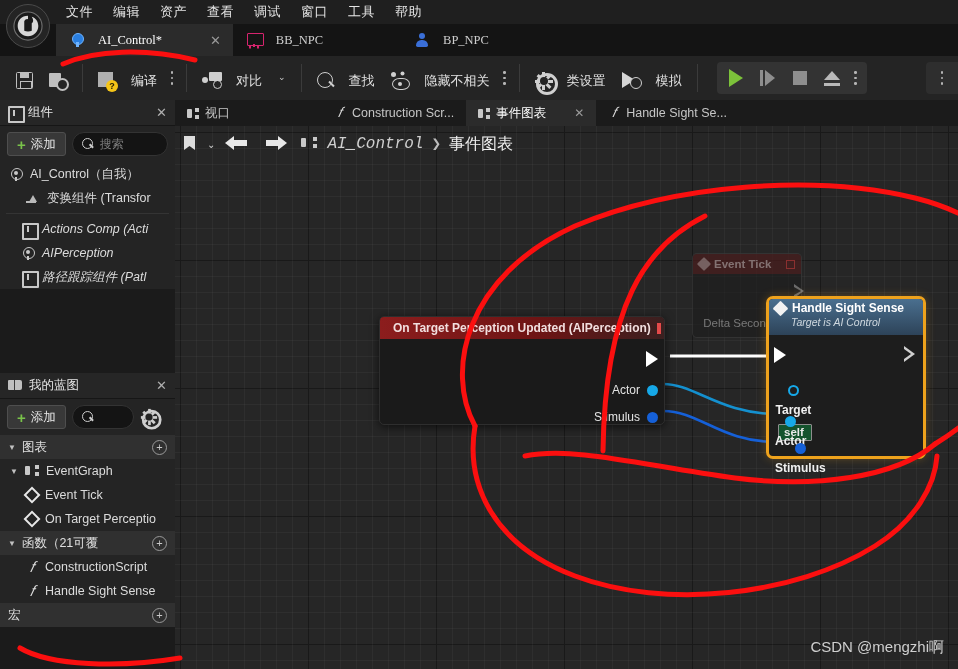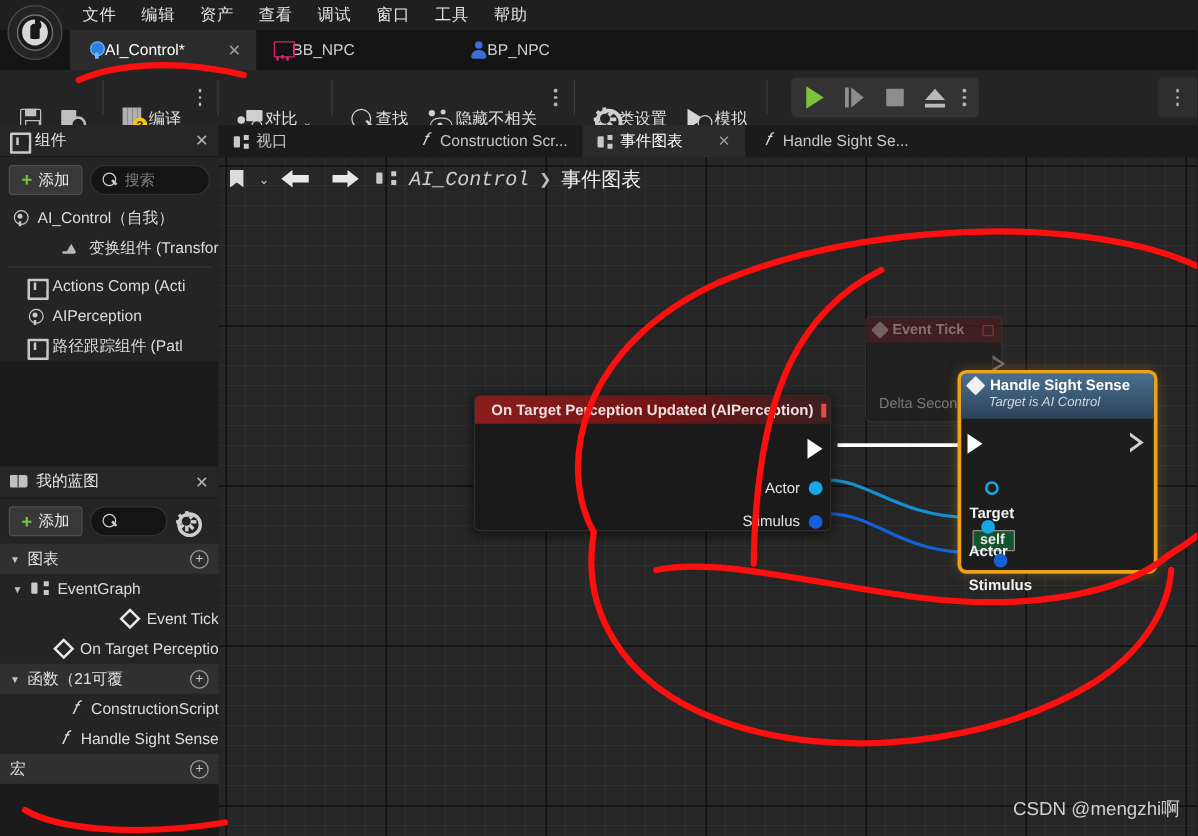--- a/index.html
+++ b/index.html
@@ -30,23 +30,24 @@
     display:flex; align-items:center; justify-content:center; z-index:20;
   }
   .ue-logo svg { width:30px; height:30px; }
 
   
   .tabstrip {
     position:absolute; top:24px; left:0; width:958px; height:32px;
     background:#141414; display:flex; align-items:flex-end;
   }
   .tab {
-    height:32px; display:flex; align-items:center; gap:0;
+    height:32px; display:flex; align-items:center; gap:14px;
     padding:0 12px 0 14px; font-size:12.5px; color:#cfcfcf; cursor:default;
     position:relative;
+    font-family:Liberation Serif, serif;
   }
   .tab.active { background:#2b2b2b; color:#ffffff; }
   .tab.active::after{
     content:""; position:absolute; left:0; right:0; bottom:0; height:0px;
   }
   .tab .tab-close {
     margin-left:34px; color:#9a9a9a; font-size:13px; line-height:1;
   }
   .tab-ico { width:15px; height:15px; display:inline-block; position:relative; }
   .tab-spacer { width:66px; }
@@ -82,21 +83,21 @@
     content:""; position:absolute; left:1px; top:7px; width:12px;height:7px;
     border-radius:6px 6px 2px 2px; background:#3a6fd8;
   }
 
   
   .toolbar {
     position:absolute; top:56px; left:0; width:958px; height:44px;
     background:#242424; display:flex; align-items:center; padding-left:8px;
   }
   .tb-btn {
-    display:flex; align-items:flex-end; gap:2px; height:32px;
+    display:flex; align-items:flex-start; gap:14px; height:32px;
     padding:0 8px; color:#e0e0e0; font-size:13px; cursor:default;
     border-radius:3px; white-space:nowrap;margin-top:20px;
   }
   .tb-sep { width:1px; height:28px; background:#3b3b3b; margin:0 7px; }
   .tb-dots {
     width:14px; height:26px; display:flex; flex-direction:column;
     align-items:center; justify-content:center; gap:3px; cursor:default;
   }
   .tb-dots i { width:2.5px; height:2.5px; background:#b5b5b5; border-radius:50%; display:block;}
   .tb-caret { font-size:9px; color:#c8c8c8; margin-left:2px; }
@@ -218,22 +219,22 @@
     width:12px;height:12px; position:relative; flex:0 0 auto;
   }
   .mini-find::before{content:"";position:absolute;left:0;top:0;width:9px;height:9px;border-radius:50%;border:1.5px solid #cfcfcf;}
   .mini-find::after{content:"";position:absolute;left:7px;top:7px;width:5px;height:1.6px;background:#cfcfcf;transform:rotate(45deg);}
 
   .tree-item {
     display:flex; align-items:center; gap:7px; height:24px;
     padding-left:10px; color:#dcdcdc; font-size:12.5px; white-space:nowrap;
     overflow:hidden;
   }
-  .tree-item.indent1 { padding-left:26px;justify-content:flex-end; }
-  .tree-item.indent2 { padding-left:22px; }
+  .tree-item.indent1 { padding-left:26px; }
+  .tree-item.indent2 { padding-left:22px;font-style:italic; }
 
   .sec-head {
     display:flex; align-items:center; gap:6px; height:24px; padding:0 8px;
     background:#303030; color:#e0e0e0; font-size:12.5px;
   }
   .sec-head .arrow { font-size:8px; color:#c0c0c0; }
   .sec-head .plus-circ {
     margin-left:auto; width:15px;height:15px;border-radius:50%;
     border:1.5px solid #9a9a9a; color:#c9c9c9; font-size:11px;
     display:flex;align-items:center;justify-content:center; line-height:1;

